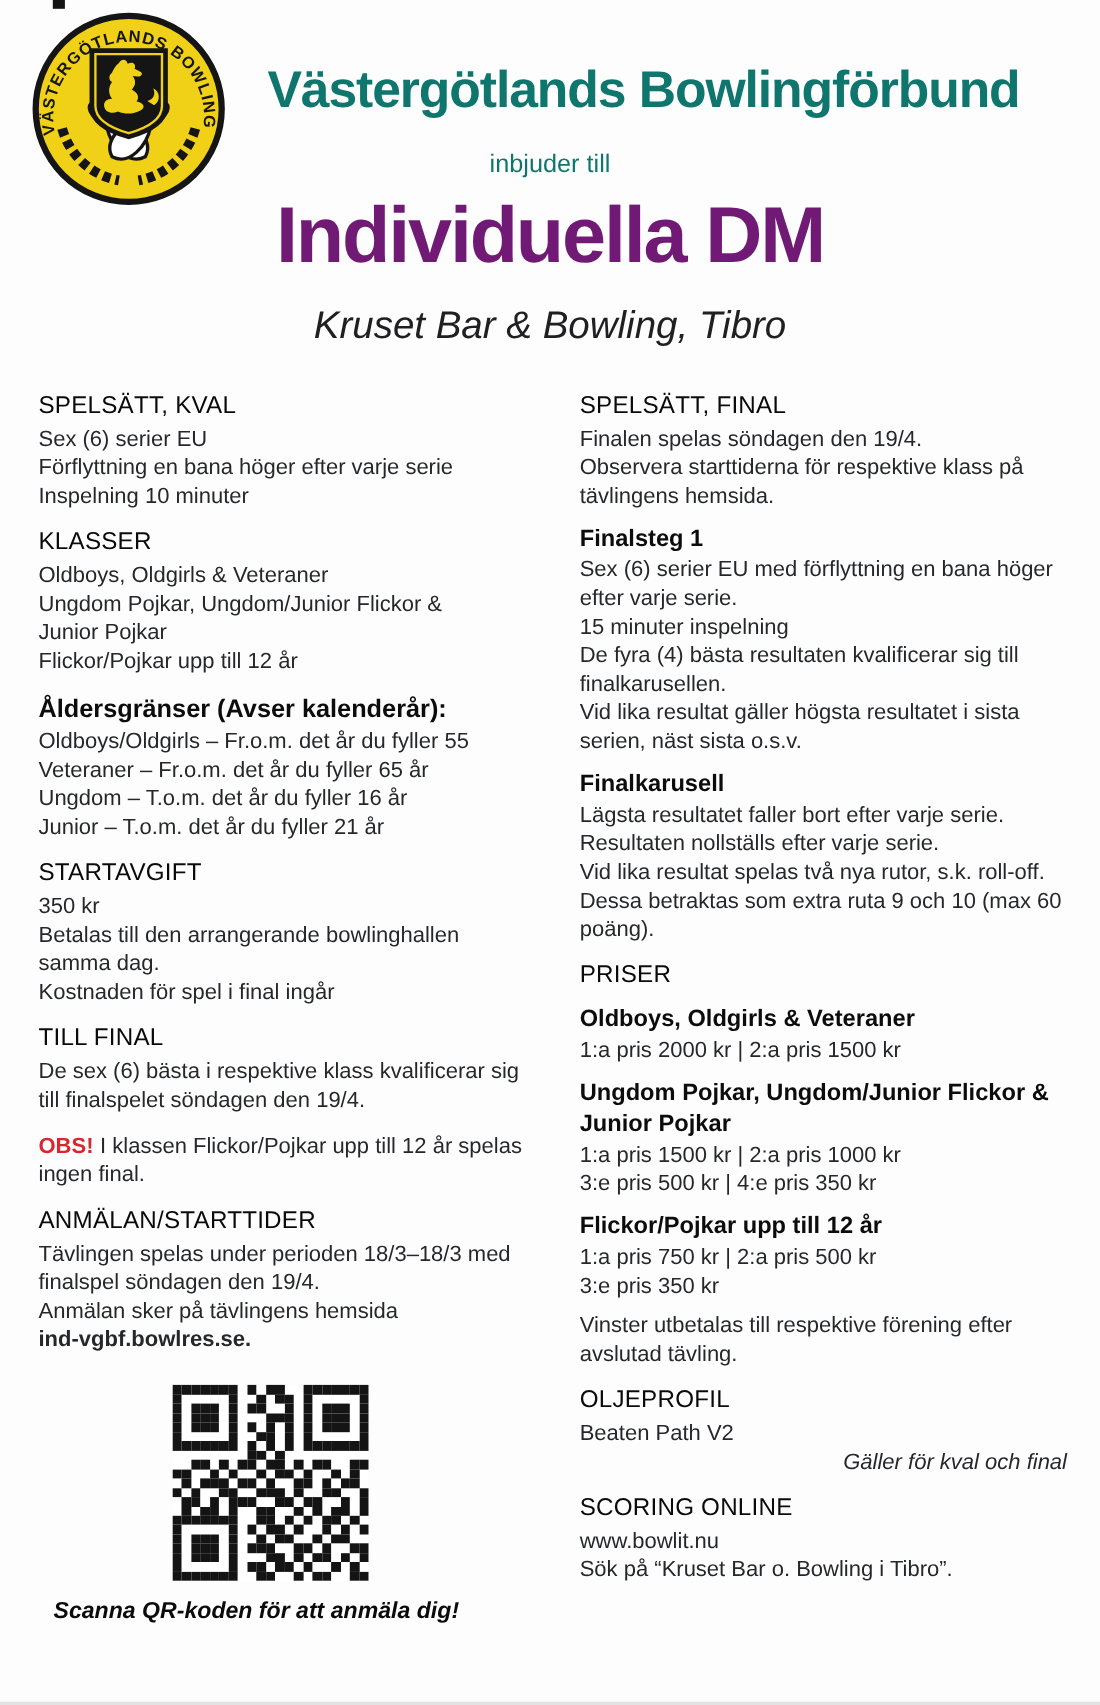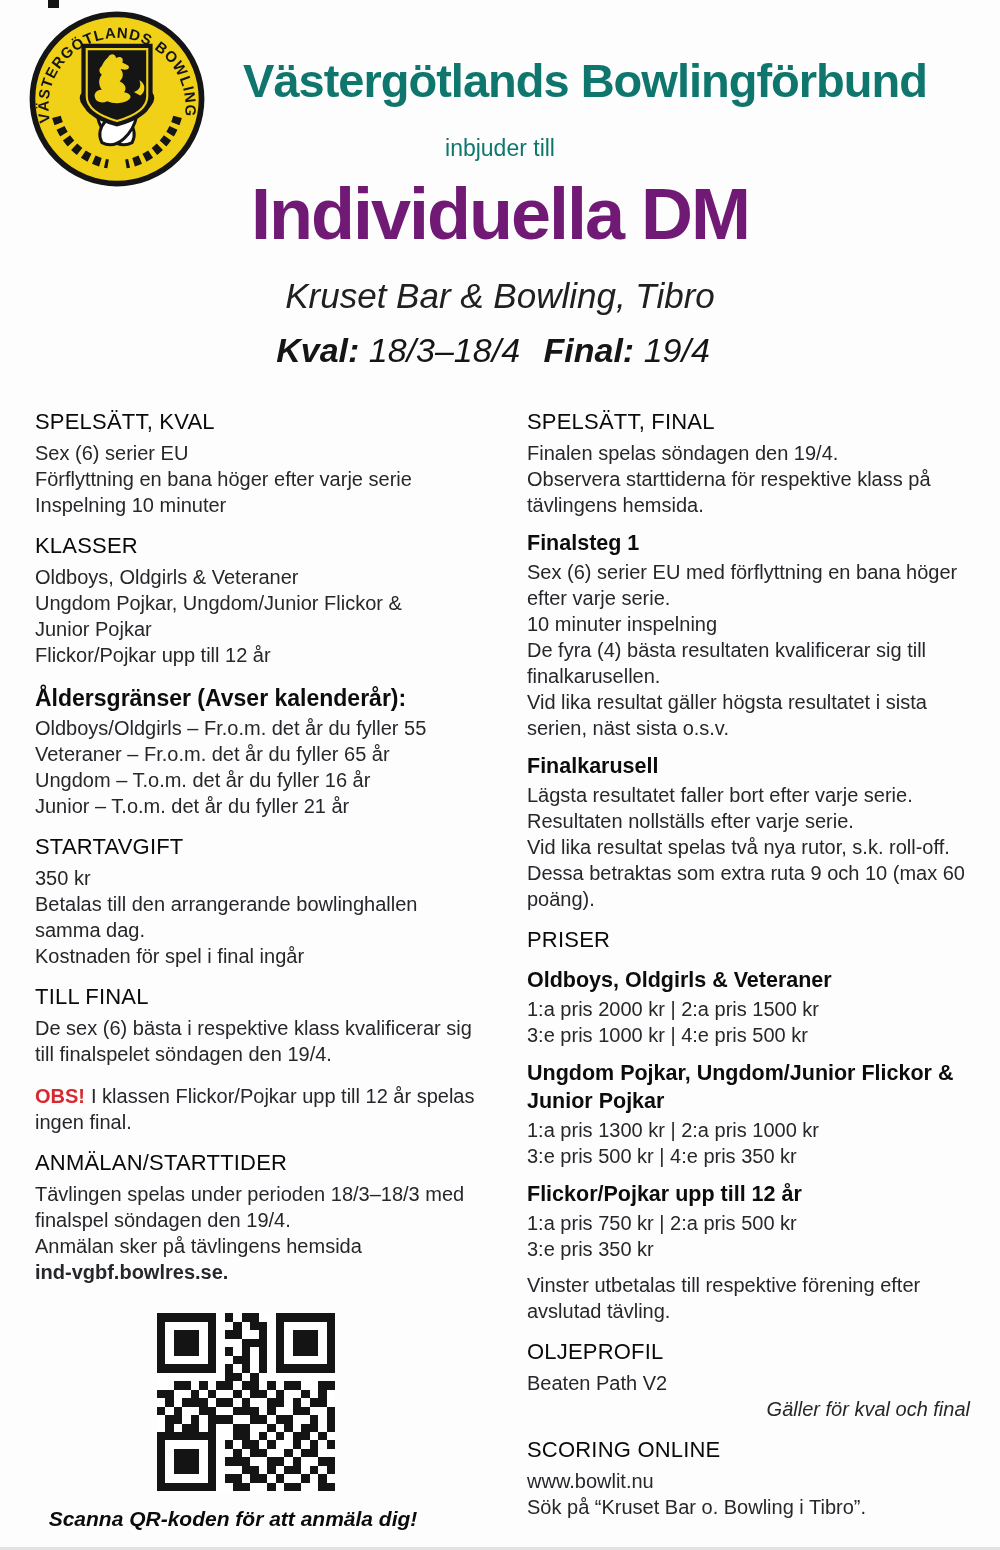--- a/index.html
+++ b/index.html
@@ -97,26 +97,20 @@
         <path fill="#f0d117" d="M59.5,46 c3,-0.6 4.5,-3.5 3,-6.5 c3.5,1.5 4,6.6 0.5,8.6 z"></path>
       </g>
     </svg>
   </div>
 
   <div class="header">
     <div class="org-name">Västergötlands Bowlingförbund</div>
     <div class="invites">inbjuder till</div>
     <div class="main-title">Individuella DM</div>
     <div class="venue">Kruset Bar &amp; Bowling, Tibro</div>
-    <div class="dates">
-      <span class="lbl">Kval:</span>
-      <span class="val">18/3–18/4</span>
-      <span class="lbl">Final:</span>
-      <span class="val">19/4</span>
-    </div>
   </div>
 
   <div class="columns">
 
     <div class="col left">
       <h2 class="section">SPELSÄTT, KVAL</h2>
       <div class="line">Sex (6) serier EU</div>
       <div class="line">Förflyttning en bana höger efter varje serie</div>
       <div class="line">Inspelning 10 minuter</div>
 
@@ -603,43 +597,42 @@
 
     <div class="col right">
       <h2 class="section">SPELSÄTT, FINAL</h2>
       <div class="line">Finalen spelas söndagen den 19/4.</div>
       <div class="line">Observera starttiderna för respektive klass på</div>
       <div class="line">tävlingens hemsida.</div>
 
       <h3 class="sub">Finalsteg 1</h3>
       <div class="line">Sex (6) serier EU med förflyttning en bana höger</div>
       <div class="line">efter varje serie.</div>
-      <div class="line">10 minuter inspelning</div>
+      <div class="line">15 minuter inspelning</div>
       <div class="line">De fyra (4) bästa resultaten kvalificerar sig till</div>
       <div class="line">finalkarusellen.</div>
       <div class="line">Vid lika resultat gäller högsta resultatet i sista</div>
       <div class="line">serien, näst sista o.s.v.</div>
 
       <h3 class="sub">Finalkarusell</h3>
       <div class="line">Lägsta resultatet faller bort efter varje serie.</div>
       <div class="line">Resultaten nollställs efter varje serie.</div>
       <div class="line">Vid lika resultat spelas två nya rutor, s.k. roll-off.</div>
       <div class="line">Dessa betraktas som extra ruta 9 och 10 (max 60</div>
       <div class="line">poäng).</div>
 
       <h2 class="section priser-head">PRISER</h2>
       <div class="spacer-s"></div>
 
       <h3 class="sub tight">Oldboys, Oldgirls &amp; Veteraner</h3>
       <div class="line">1:a pris 2000 kr  |  2:a pris 1500 kr</div>
-      <div class="line">3:e pris 1000 kr  |  4:e pris 500 kr</div>
 
       <h3 class="sub">Ungdom Pojkar, Ungdom/Junior Flickor &amp;</h3>
       <h3 class="sub tight">Junior Pojkar</h3>
-      <div class="line">1:a pris 1300 kr  |  2:a pris 1000 kr</div>
+      <div class="line">1:a pris 1500 kr  |  2:a pris 1000 kr</div>
       <div class="line">3:e pris 500 kr   |  4:e pris 350 kr</div>
 
       <h3 class="sub">Flickor/Pojkar upp till 12 år</h3>
       <div class="line">1:a pris 750 kr   |  2:a pris 500 kr</div>
       <div class="line">3:e pris 350 kr</div>
 
       <div class="spacer-s"></div>
       <div class="line">Vinster utbetalas till respektive förening efter</div>
       <div class="line">avslutad tävling.</div>
 

